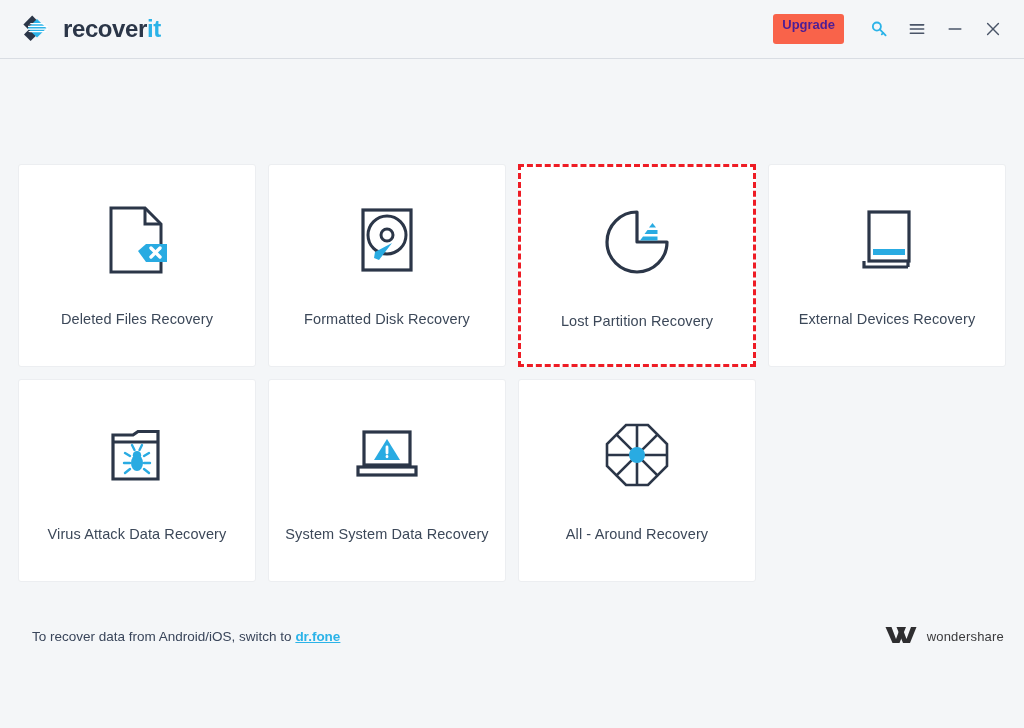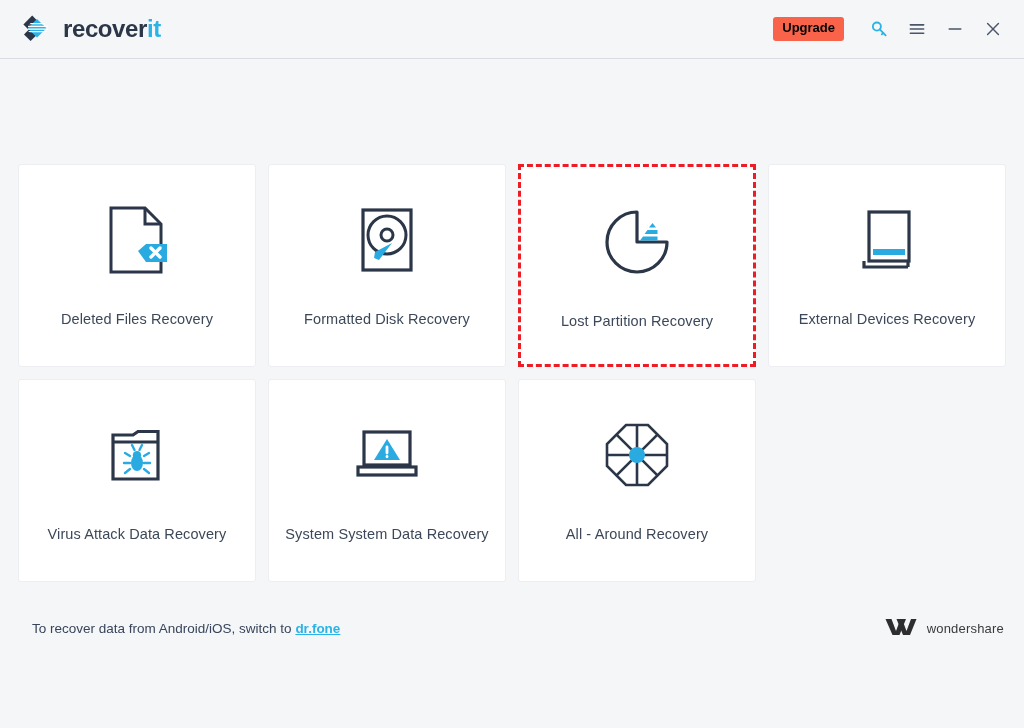--- a/index.html
+++ b/index.html
@@ -45,26 +45,26 @@
   .brand-text .accent { color: #2bb3e8; }
 
   .titlebar-right {
     margin-left: auto;
     display: flex;
     align-items: center;
     gap: 0px;
   }
   .upgrade-btn {
     background: #f9634a;
-    color: #000000;
+    color: #4c1d95;
     font-size: 13px;
     font-weight: bold;
     border: none;
     border-radius: 3px;
-    padding: 4px 9px 5px;
+    padding: 4px 9px 12px;
     line-height: 1.15;
     cursor: pointer;
     font-family: "Liberation Sans", sans-serif;
     margin-right: 16px;
   }
   .icon-btn {
     width: 38px;
     height: 38px;
     display: flex;
     align-items: center;
@@ -120,21 +120,21 @@
     text-align: center;
     margin-top: 24px;
     letter-spacing: 0.1px;
   }
 
   
   .footer {
     position: absolute;
     left: 0;
     right: 0;
-    bottom: 12px;
+    bottom: 4px;
     height: 64px;
     display: flex;
     align-items: center;
     padding: 0 20px 0 32px;
   }
   .footer-note {
     font-size: 13.5px;
     color: #39455a;
   }
   .footer-link {

